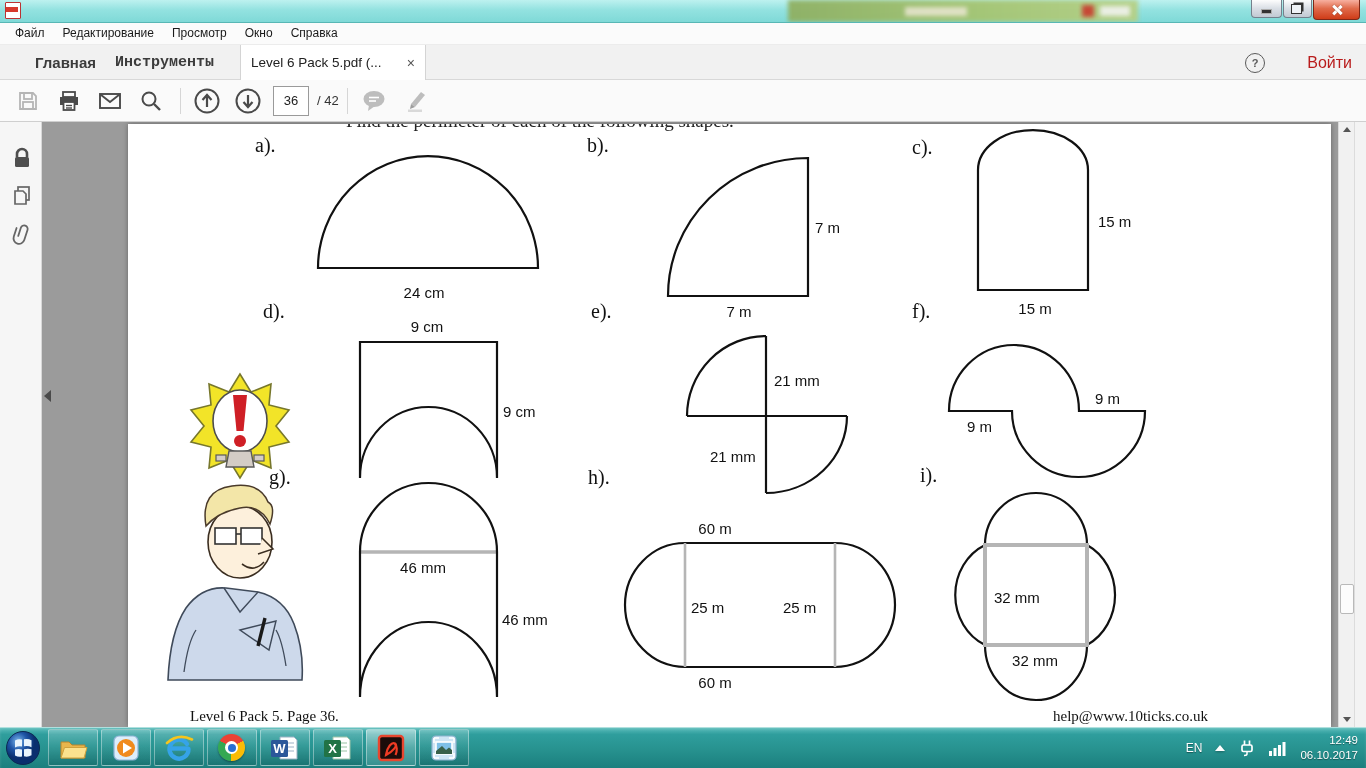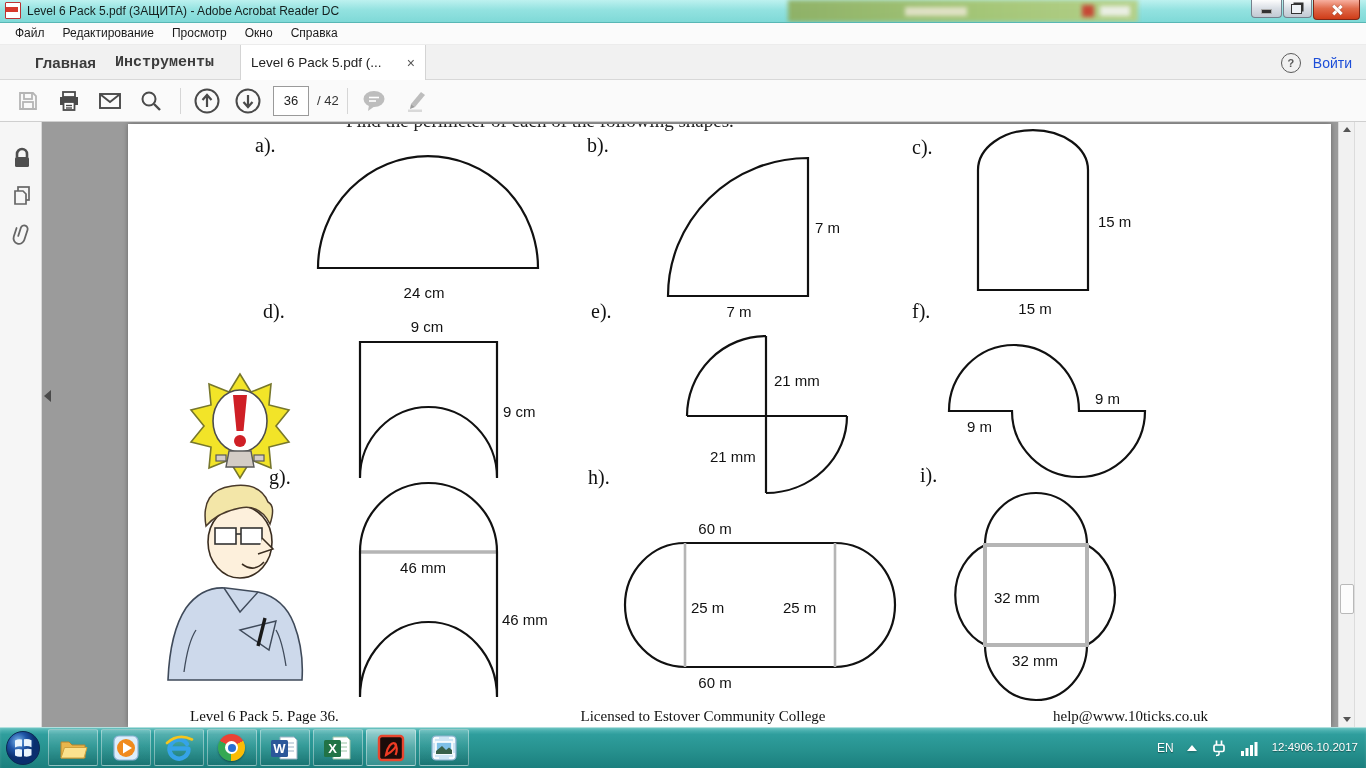--- a/index.html
+++ b/index.html
@@ -59,21 +59,21 @@
   #tab-doc{
     position:absolute;left:240px;top:0;width:186px;height:35px;background:#fff;
     border-left:1px solid #d4d4d4;border-right:1px solid #d4d4d4;
     display:flex;align-items:center;justify-content:space-between;padding:0 10px;box-sizing:border-box;
   }
   #tab-doc .doc-label{font-size:13.5px;color:#222;white-space:nowrap;overflow:hidden;}
   #tab-doc .tab-close{font-size:14px;color:#555;margin-left:6px;cursor:default;}
   .signin-zone{position:absolute;right:14px;top:0;height:35px;display:flex;align-items:center;gap:12px;}
   .help-circle{width:18px;height:18px;border:1.5px solid #5a5a5a;border-radius:50%;
     font-size:11px;color:#5a5a5a;display:flex;align-items:center;justify-content:center;font-weight:bold;}
-  .signin-label{font-size:14px;color:#1d4ed8;}
+  .signin-label{font-size:16px;color:#b91c1c;margin-left:30px;}
 
   
   #toolbar{
     position:absolute;top:80px;left:0;width:1366px;height:42px;background:#fafafa;
     border-bottom:1px solid #cfcfcf;box-sizing:border-box;display:flex;align-items:center;padding-left:12px;z-index:27;
   }
   .tbtn{width:32px;height:32px;display:flex;align-items:center;justify-content:center;margin-right:9px;border-radius:3px;}
   .tsep{width:1px;height:26px;background:#d6d6d6;margin:0 10px 0 4px;}
   .page-box{width:30px;height:26px;border:1px solid #9a9a9a;background:#fff;text-align:center;
     font-size:13px;color:#222;font-family:"Liberation Sans",sans-serif;margin-right:8px;}
@@ -113,39 +113,38 @@
     display:flex;align-items:center;z-index:40;
   }
   .start-btn{width:46px;height:41px;display:flex;align-items:center;justify-content:center;}
   .tb-btn{width:50px;height:37px;margin:0 1.5px;border:1px solid rgba(255,255,255,.38);border-radius:2px;
     background:linear-gradient(180deg,rgba(255,255,255,.22),rgba(255,255,255,.06) 45%,rgba(0,0,0,.10));
     display:flex;align-items:center;justify-content:center;box-sizing:border-box;}
   .tb-btn.active{background:linear-gradient(180deg,rgba(255,255,255,.5),rgba(255,255,255,.22) 50%,rgba(255,255,255,.12));}
   .tray{position:absolute;right:8px;top:0;height:41px;display:flex;align-items:center;gap:13px;}
   .tray-text{font-size:12px;color:#fff;text-shadow:0 1px 1px rgba(0,0,0,.4);padding-left:42px;}
   .tray-up{width:0;height:0;border-left:5px solid transparent;border-right:5px solid transparent;border-bottom:6px solid #fff;filter:drop-shadow(0 1px 1px rgba(0,0,0,.3));}
-  .clock{display:flex;flex-direction:row;align-items:flex-end;line-height:15px;}
+  .clock{display:flex;flex-direction:column;align-items:flex-end;line-height:15px;}
   .clock span{font-size:11.5px;color:#fff;text-shadow:0 1px 1px rgba(0,0,0,.4);}
   .chrome-ball{width:27px;height:27px;border-radius:50%;position:relative;
     background:conic-gradient(from 60deg,#fbbc05 0 120deg,#34a853 120deg 240deg,#ea4335 240deg 360deg);
     box-shadow:0 1px 2px rgba(0,0,0,.4);}
   .chrome-ball::before{content:"";position:absolute;left:7px;top:7px;width:13px;height:13px;border-radius:50%;background:#fff;}
   .chrome-ball::after{content:"";position:absolute;left:9.5px;top:9.5px;width:8px;height:8px;border-radius:50%;background:#2a6fd3;}
 </style>
 </head>
 <body>
 
 <div id="titlebar">
   <div class="green-blur"></div>
   <div class="blur-smudge1"></div>
   <div class="blur-smudge2"></div>
   <div class="blur-smudge3"></div>
   <div class="title-left">
     <div class="pdficon"></div>
-    <span class="win-title">Level 6 Pack 5.pdf (ЗАЩИТА) - Adobe Acrobat Reader DC</span>
   </div>
   <div class="win-controls">
     <div class="win-btn minb">
         <div class="glyph-min"></div>
       </div>
     <div class="win-btn resb">
         <div class="glyph-res"></div>
       </div>
     <div class="win-btn close">
         <div class="glyph-x"></div>
@@ -339,21 +338,20 @@
     <div class="slabel ctr" style="left:260px;top:435px;">46 mm</div>
     <div class="slabel" style="left:374px;top:487px;">46 mm</div>
     <div class="slabel ctr" style="left:552px;top:396px;">60 m</div>
     <div class="slabel" style="left:563px;top:475px;">25 m</div>
     <div class="slabel" style="left:655px;top:475px;">25 m</div>
     <div class="slabel ctr" style="left:552px;top:550px;">60 m</div>
     <div class="slabel" style="left:866px;top:465px;">32 mm</div>
     <div class="slabel ctr" style="left:872px;top:528px;">32 mm</div>
 
     <div class="pdf-footer" style="left:62px;">Level 6 Pack 5. Page 36.</div>
-    <div class="pdf-footer" style="left:380px;width:390px;text-align:center;">Licensed to Estover Community College</div>
     <div class="pdf-footer" style="left:925px;">help@www.10ticks.co.uk</div>
   </div>
 
   <div class="collapse-left"></div>
   <div class="collapse-right"></div>
 
   <div id="right-strip"></div>
   <div id="scrollbar">
     <div class="sb-arrow-up"></div>
     <div class="sb-thumb"></div>

